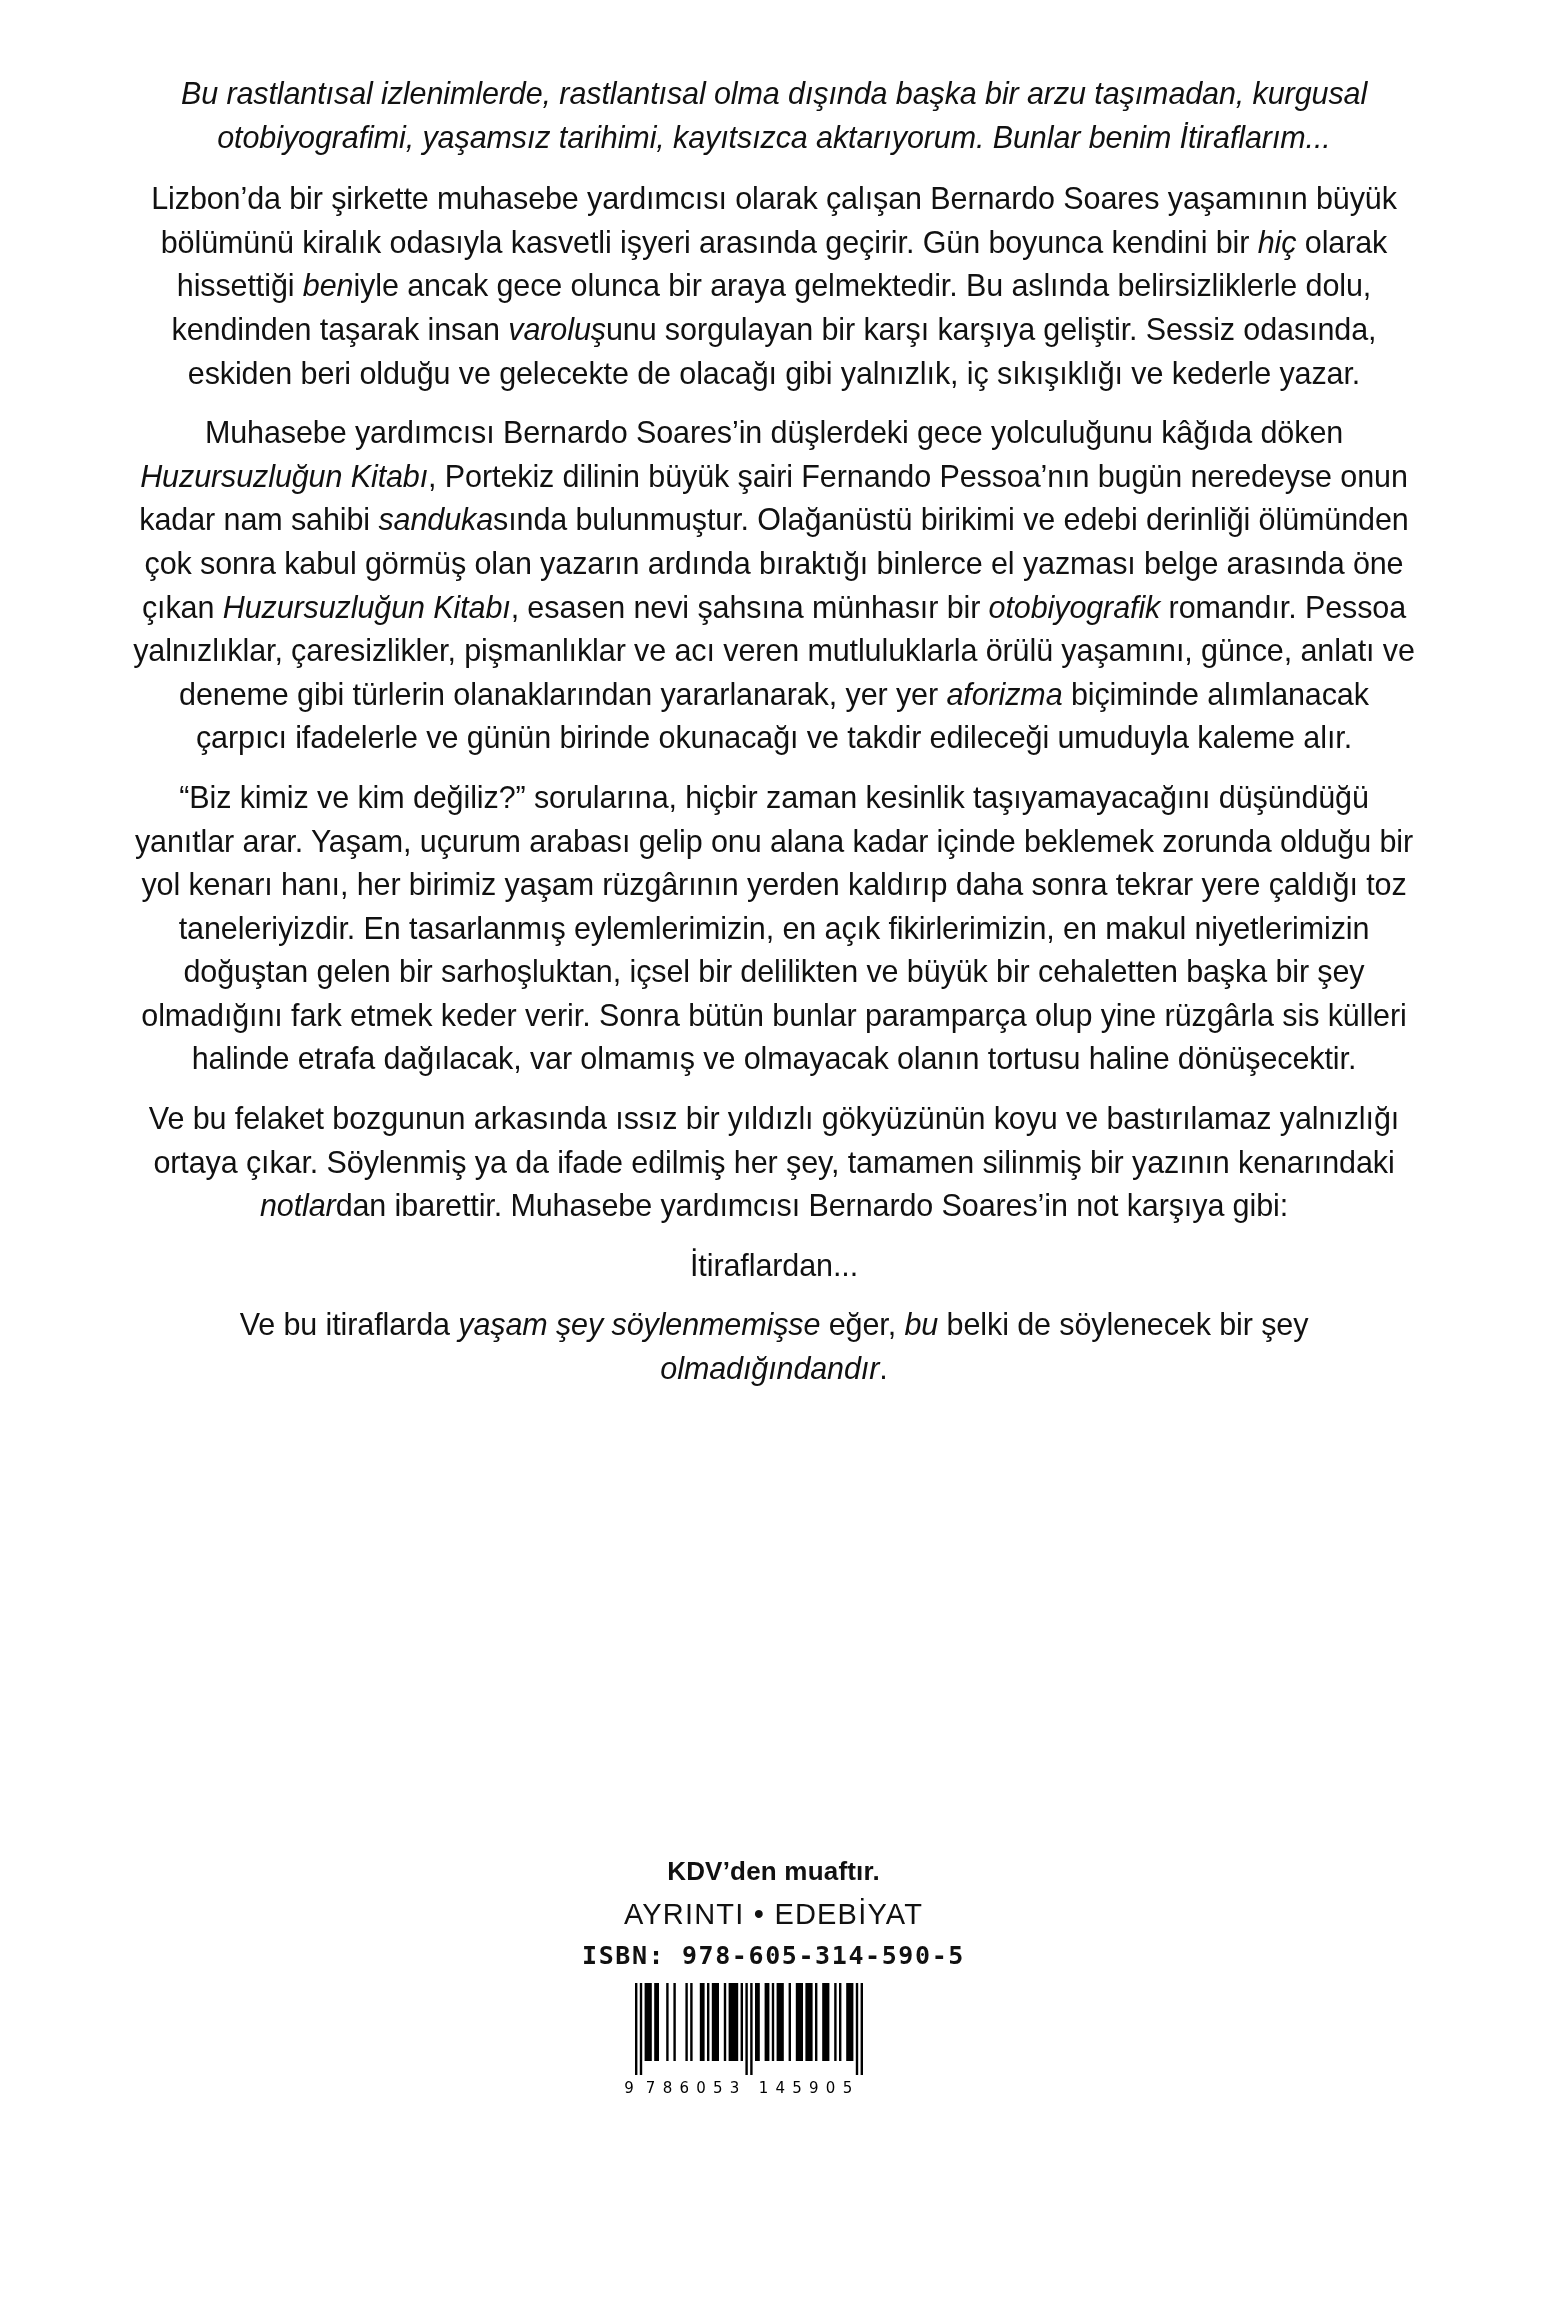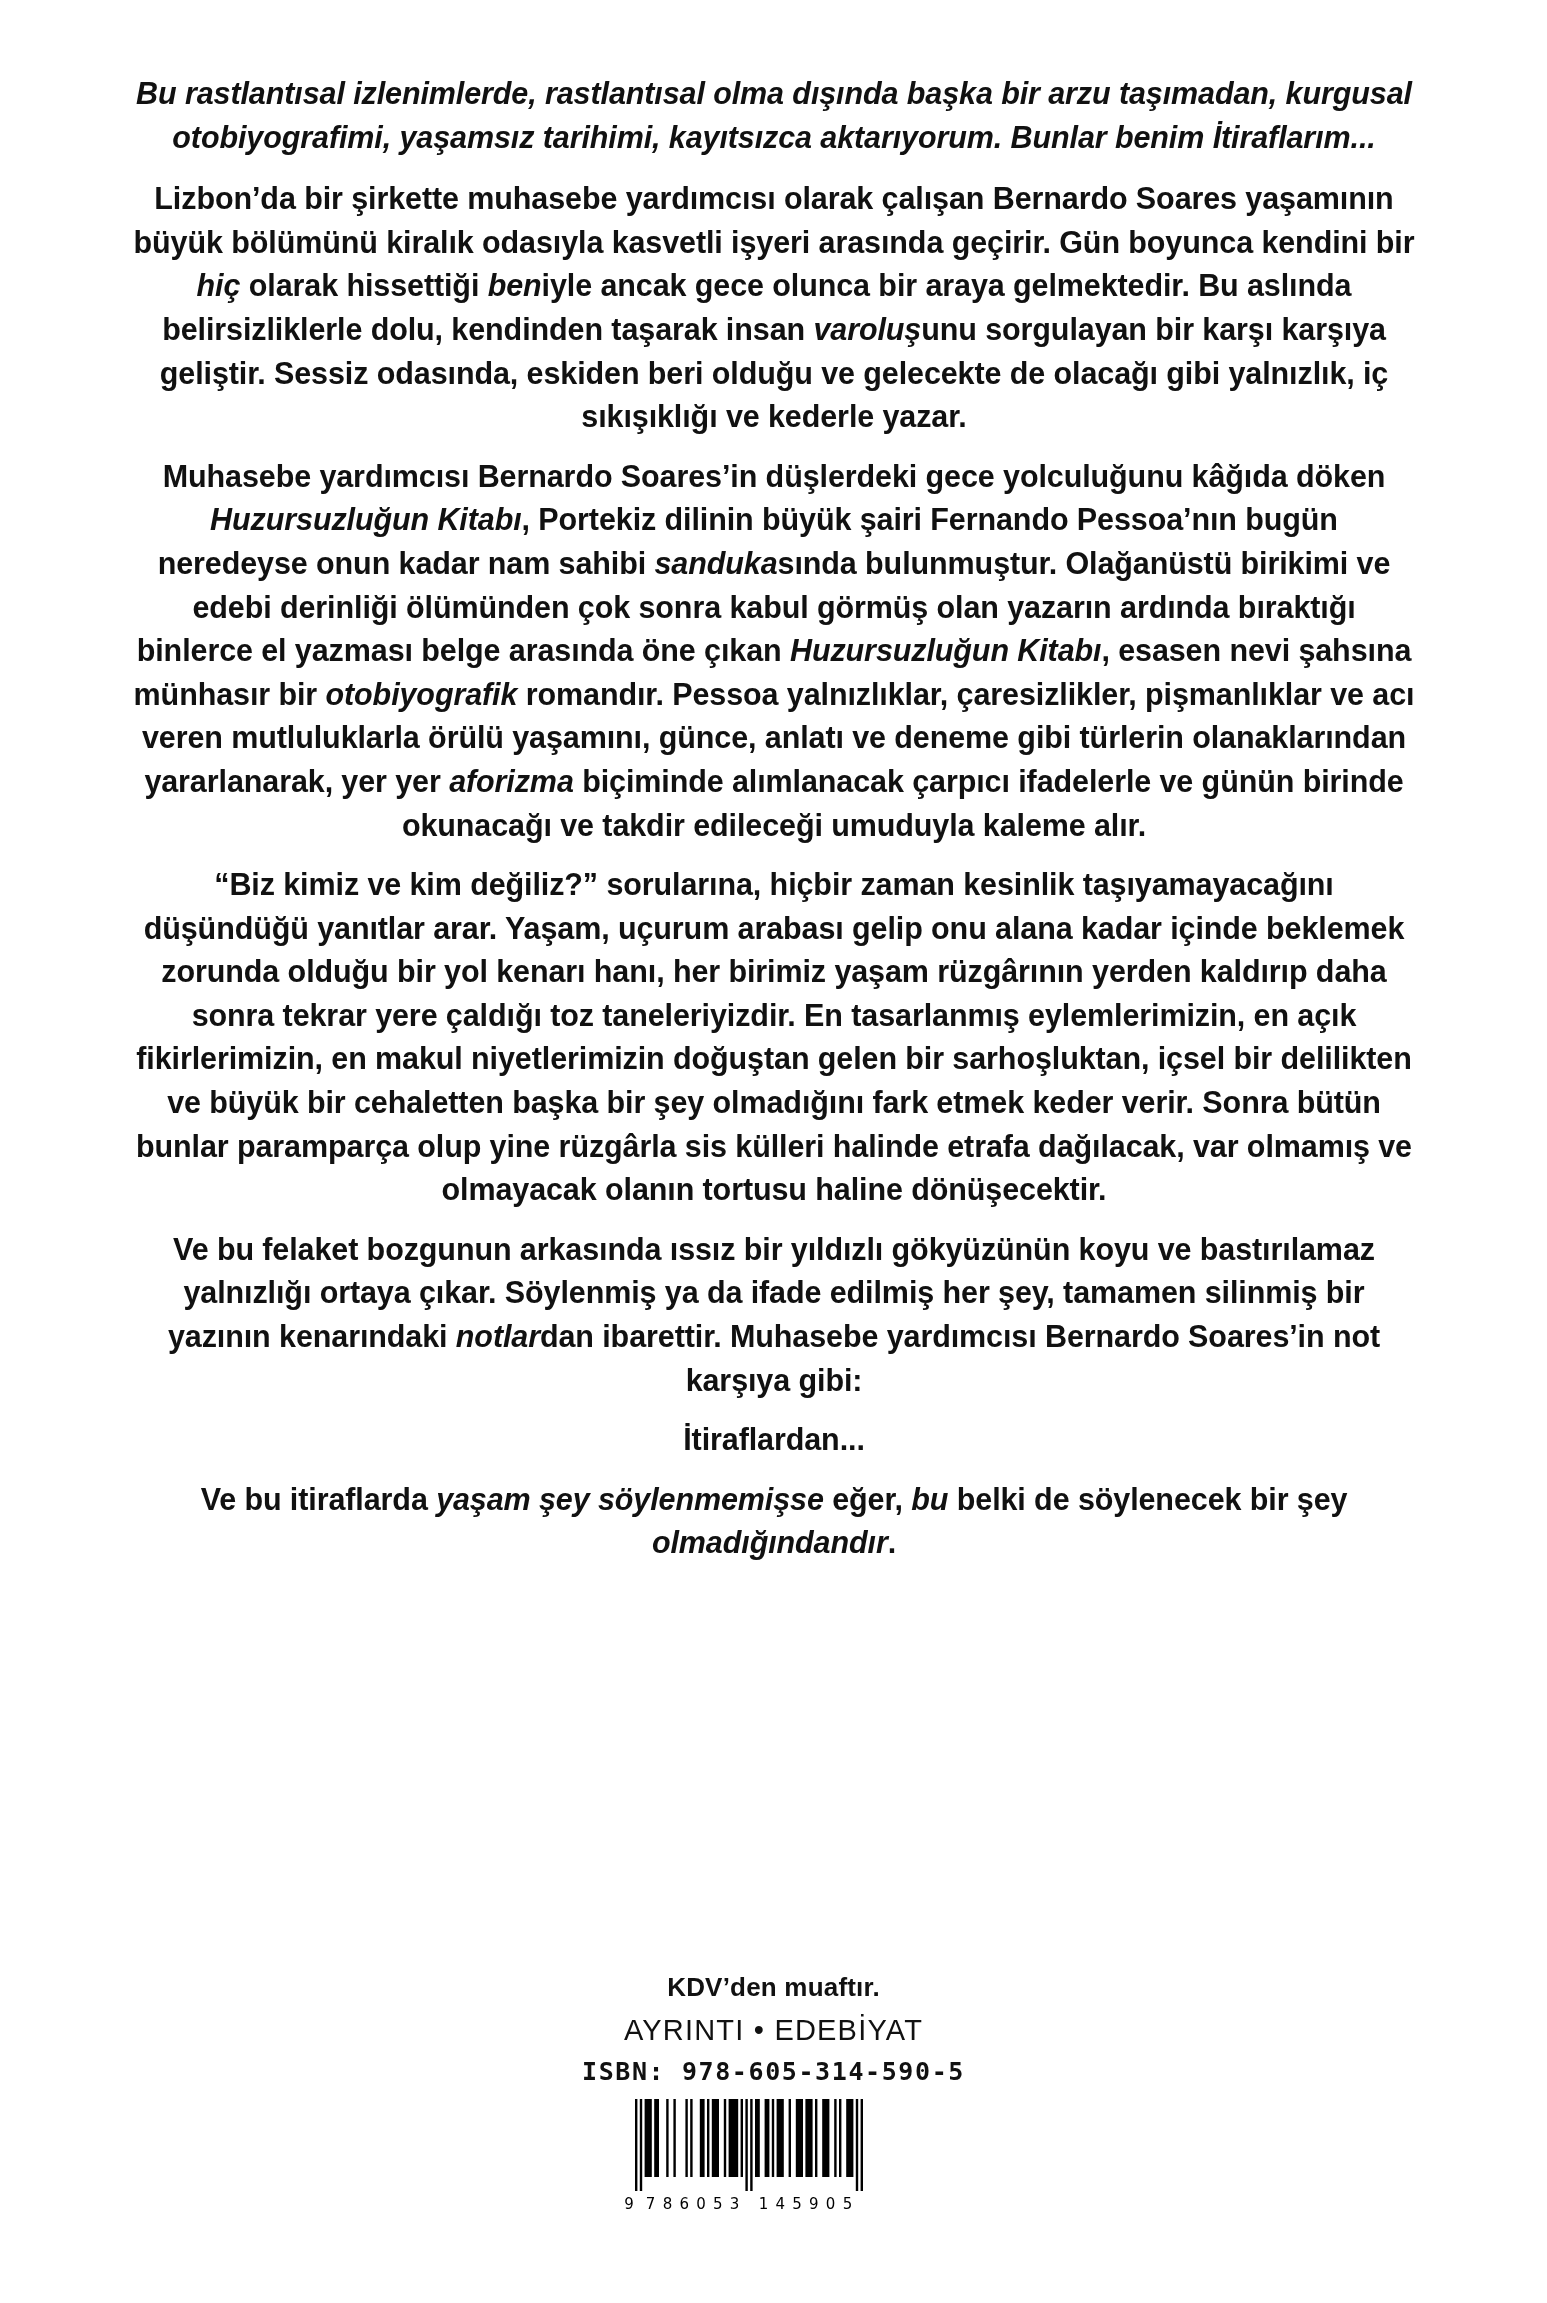--- a/index.html
+++ b/index.html
@@ -31,38 +31,38 @@
     width: 1282px;
   }
 
   p {
     margin: 0;
     text-align: center;
     font-size: 30.5px;
     line-height: 43.6px;
     letter-spacing: -0.1px;
     color: #111111;
-    font-weight: 700;
+    font-weight: 400;
   }
 
   p + p {
     margin-top: 16px;
   }
 
   p.epigraph {
     font-style: italic;
     margin-bottom: 18px;
   }
 
   i, em { font-style: italic; }
 
   .footer {
     position: absolute;
     left: 0;
-    top: 1972px;
+    top: 1856px;
     width: 1547px;
     text-align: center;
   }
 
   .kdv {
     font-size: 26px;
     font-weight: bold;
     letter-spacing: 0.2px;
     color: #111111;
     line-height: 1.2;

